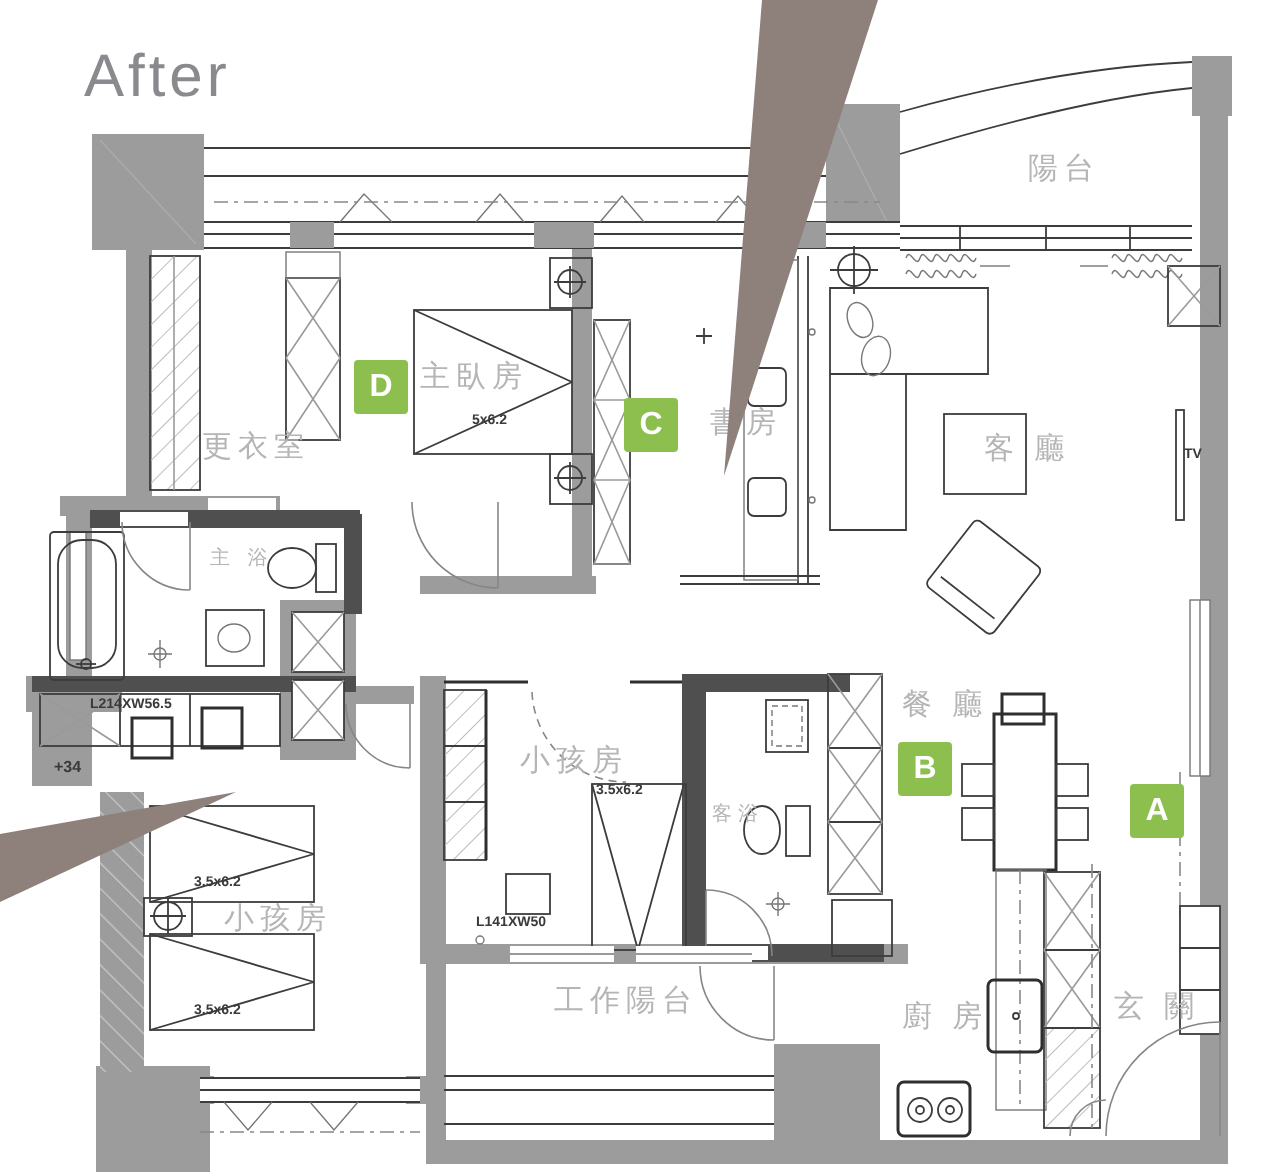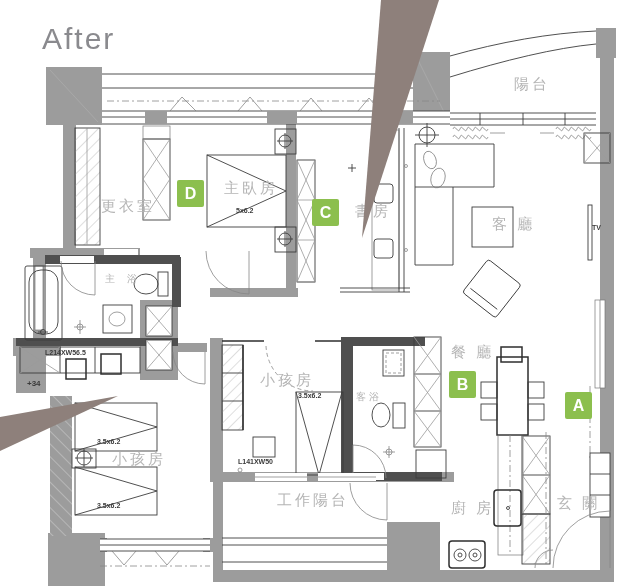--- a/index.html
+++ b/index.html
@@ -8,21 +8,21 @@
   }
   html,body{margin:0;padding:0;background:#fff;}
   .stage{position:relative;width:642px;height:588px;background:#fff;overflow:hidden;
          font-family:"Liberation Sans", sans-serif;}
   .plan-svg{position:absolute;left:0;top:0;z-index:1;}
   .arrow-svg{position:absolute;left:0;top:0;z-index:5;pointer-events:none;}
   .title{position:absolute;left:42px;top:22px;font-size:30px;letter-spacing:2px;
          color:var(--title_gray);z-index:2;}
   .room-label{position:absolute;font-size:15px;letter-spacing:3px;color:var(--label_gray);
               white-space:nowrap;z-index:3;}
-  .room-label.small{font-size:10px;font-family:Liberation Mono, monospace;}
+  .room-label.small{font-size:10px;}
   .dim-label{position:absolute;font-size:7px;font-weight:bold;color:var(--dim_color);
              white-space:nowrap;z-index:3;letter-spacing:0;}
   .badge{position:absolute;width:27px;height:27px;background:var(--badge_green);
          color:#fff;font-size:16px;font-weight:bold;display:flex;align-items:center;
          justify-content:center;border-radius:2px;z-index:6;}
   svg .ln{stroke:#3c3c3c;stroke-width:0.9;fill:none;}
   svg .lnb{stroke:#2e2e2e;stroke-width:1.5;fill:none;}
   svg .lt{stroke:#777;stroke-width:0.7;fill:none;}
   svg .wall{fill:var(--wall_gray);stroke:none;}
   svg .dwall{fill:var(--dark_wall);stroke:none;}
@@ -317,26 +317,26 @@
       <path class="arc" d="M350,483 A37,37 0 0 0 387,520"></path>
       <line class="arc" x1="387" y1="483" x2="387" y2="520"></line>
     </g>
   </svg>
 
   <div class="title">After</div>
 
   <div class="room-label" style="left:514px;top:75px">陽台</div>
   <div class="room-label" style="left:492px;top:215px">客 廳</div>
   <div class="room-label" style="left:355px;top:202px">書房</div>
-  <div class="room-label" style="left:224px;top:179px">主臥房</div>
-  <div class="room-label" style="left:101px;top:197px">更衣室</div>
+  <div class="room-label" style="left:210px;top:179px">主臥房</div>
+  <div class="room-label" style="left:101px;top:214px">更衣室</div>
   <div class="room-label small" style="left:105px;top:272px">主 浴</div>
   <div class="room-label" style="left:112px;top:450px">小孩房</div>
   <div class="room-label" style="left:260px;top:371px">小孩房</div>
-  <div class="room-label small" style="left:356px;top:390px">客浴</div>
+  <div class="room-label small" style="left:356px;top:400px">客浴</div>
   <div class="room-label" style="left:451px;top:343px">餐 廳</div>
   <div class="room-label" style="left:451px;top:499px">廚 房</div>
   <div class="room-label" style="left:557px;top:494px">玄 關</div>
   <div class="room-label" style="left:277px;top:491px">工作陽台</div>
 
   <div class="dim-label" style="left:592px;top:224px">TV</div>
   <div class="dim-label" style="left:236px;top:207px">5x6.2</div>
   <div class="dim-label" style="left:97px;top:438px">3.5x6.2</div>
   <div class="dim-label" style="left:97px;top:502px">3.5x6.2</div>
   <div class="dim-label" style="left:298px;top:392px">3.5x6.2</div>

